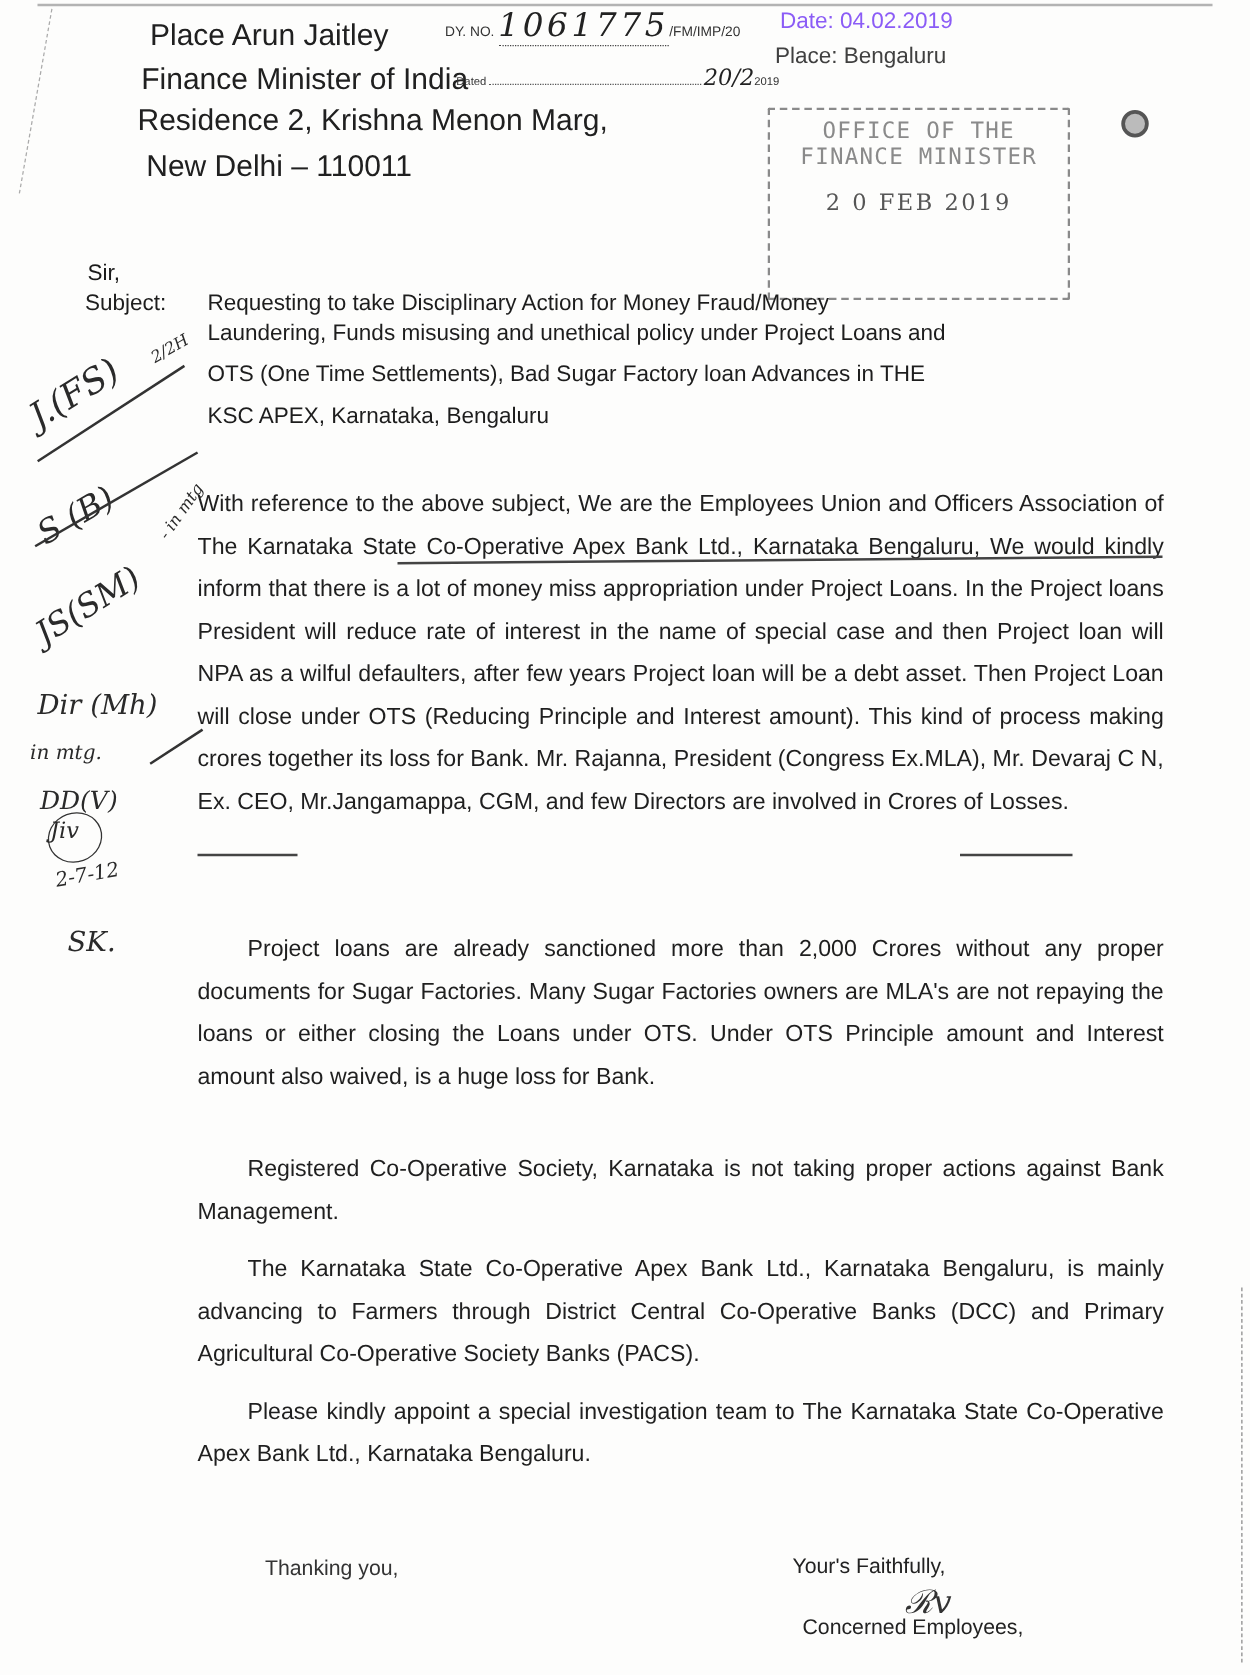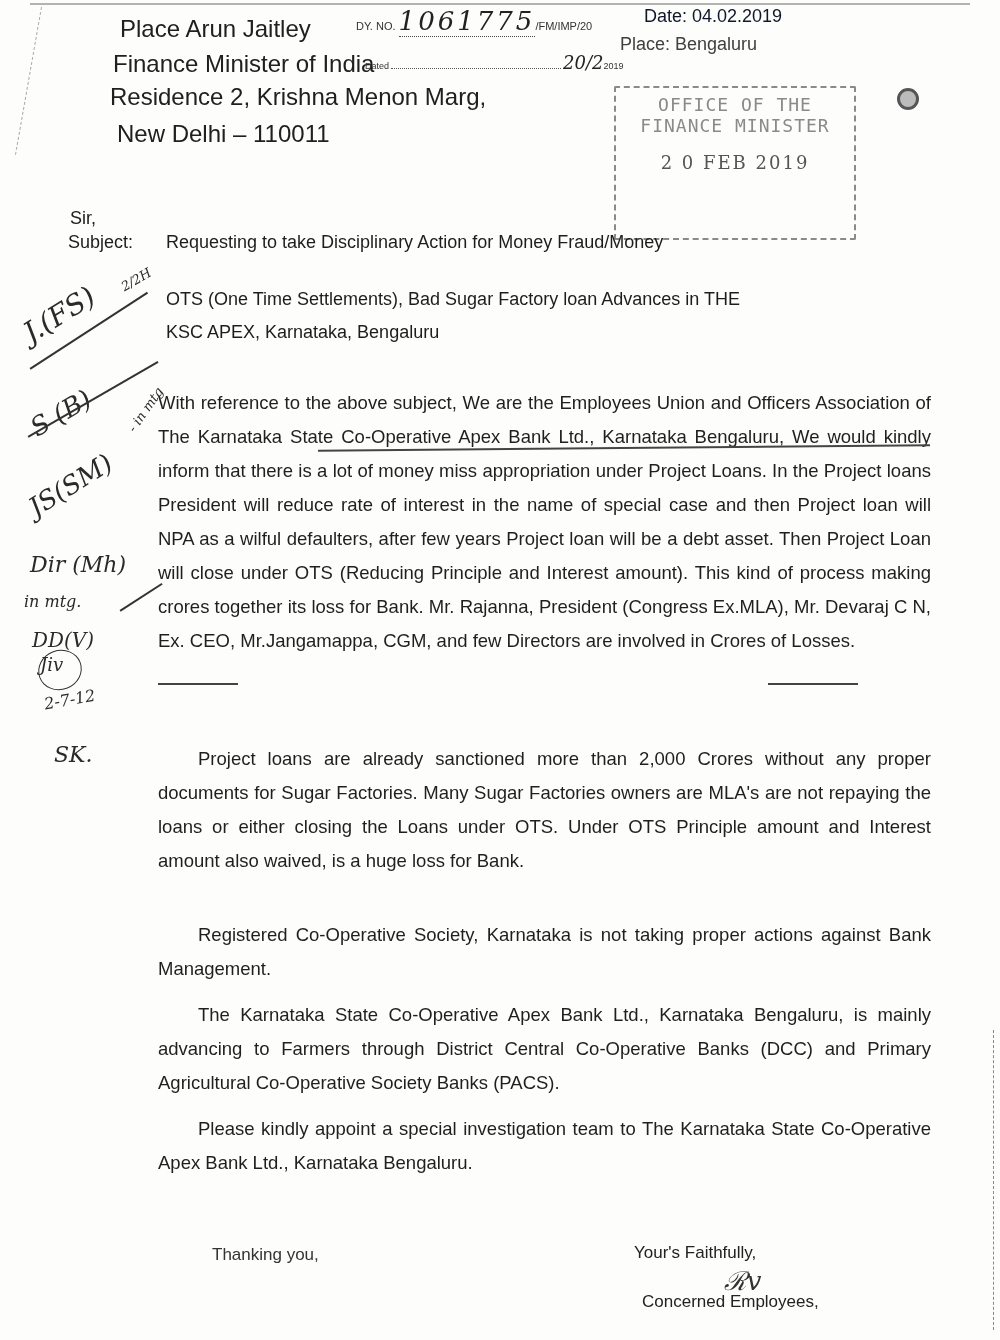--- a/index.html
+++ b/index.html
@@ -18,21 +18,21 @@
   .addr-3 { left: 110px; top: 80px; }
   .addr-4 { left: 117px; top: 117px; }
 
   .dy { left: 356px; top: 6px; font-size: 11px; color: #333; }
   .dy .hand { font-family: "DejaVu Serif", serif; font-style: italic; font-size: 26px; color: #222; letter-spacing: 3px; margin-top: 48px; }
   .dy .dots { border-bottom: 1px dotted #444; display: inline-block; }
   .dated { left: 365px; top: 52px; font-size: 9px; color: #333; }
   .dated .dots { display: inline-block; width: 170px; border-bottom: 1px dotted #555; margin: 0 2px; }
   .dated .hand { font-family: "DejaVu Serif", serif; font-style: italic; font-size: 18px; color: #222; }
 
-  .date { left: 644px; top: 6px; font-size: 18px; color: #0f172a; }
+  .date { left: 624px; top: 6px; font-size: 18px; color: #8b5cf6; }
   .place { left: 620px; top: 34px; font-size: 18px; color: #404040; }
 
   .stamp {
     position: absolute; left: 614px; top: 86px; width: 238px; height: 150px;
     border: 2px dashed #8a8a8a; border-radius: 2px; color: #8a8a8a;
     font-family: "DejaVu Sans Mono", monospace; text-align: center;
   }
   .stamp .l1 { margin-top: 6px; font-size: 18px; letter-spacing: 1px; }
   .stamp .l2 { font-size: 18px; letter-spacing: 1px; }
   .stamp .l3 { margin-top: 16px; font-size: 18px; color: #555; letter-spacing: 2px; font-family: "DejaVu Serif", serif; }
@@ -117,20 +117,21 @@
     <div class="l2">FINANCE MINISTER</div>
     <div class="l3">2 0 FEB 2019</div>
   </div>
   <div class="abs ring"></div>
 
   <div class="abs salutation">Sir,</div>
 
   <div class="abs subject">
     <span class="lbl">Subject:</span><span>Requesting to take Disciplinary Action for Money Fraud/Money</span>
   </div>
+  <div class="abs subj-line" style="top:256px">Laundering, Funds misusing and unethical policy under Project Loans and</div>
   <div class="abs subj-line" style="top:289px">OTS (One Time Settlements), Bad Sugar Factory loan Advances in THE</div>
   <div class="abs subj-line" style="top:322px">KSC  APEX, Karnataka, Bengaluru</div>
 
   <div class="para p1">With reference to the above subject, We are the Employees Union and Officers Association of The Karnataka State Co-Operative Apex Bank Ltd., Karnataka Bengaluru, We would kindly inform that there is a lot of money miss appropriation under Project Loans. In the Project loans President will reduce rate of interest in the name of special case and then Project loan will NPA as a wilful defaulters, after few years Project loan will be a debt asset. Then Project Loan will close under OTS (Reducing Principle and Interest amount). This kind of process making crores together its loss for Bank. Mr. Rajanna, President (Congress Ex.MLA), Mr. Devaraj C N, Ex. CEO, Mr.Jangamappa, CGM, and few Directors are involved in Crores of Losses.</div>
   <div class="para p2"><span class="indent"></span><span>Project loans are already sanctioned more than 2,000 Crores without any proper documents for Sugar Factories. Many Sugar Factories owners are MLA's are not repaying the loans or either closing the Loans under OTS. Under OTS Principle amount and Interest amount also waived, is a huge loss for Bank.</span></div>
   <div class="para p3"><span class="indent"></span><span>Registered Co-Operative Society, Karnataka is not taking proper actions against Bank Management.</span></div>
   <div class="para p4"><span class="indent"></span><span>The Karnataka State Co-Operative Apex Bank Ltd., Karnataka Bengaluru, is mainly advancing to Farmers through District Central Co-Operative Banks (DCC) and Primary Agricultural Co-Operative Society Banks (PACS).</span></div>
   <div class="para p5"><span class="indent"></span><span>Please kindly appoint a special investigation team to The Karnataka State Co-Operative Apex Bank Ltd., Karnataka Bengaluru.</span></div>
 
   <div class="uline u1"></div>

